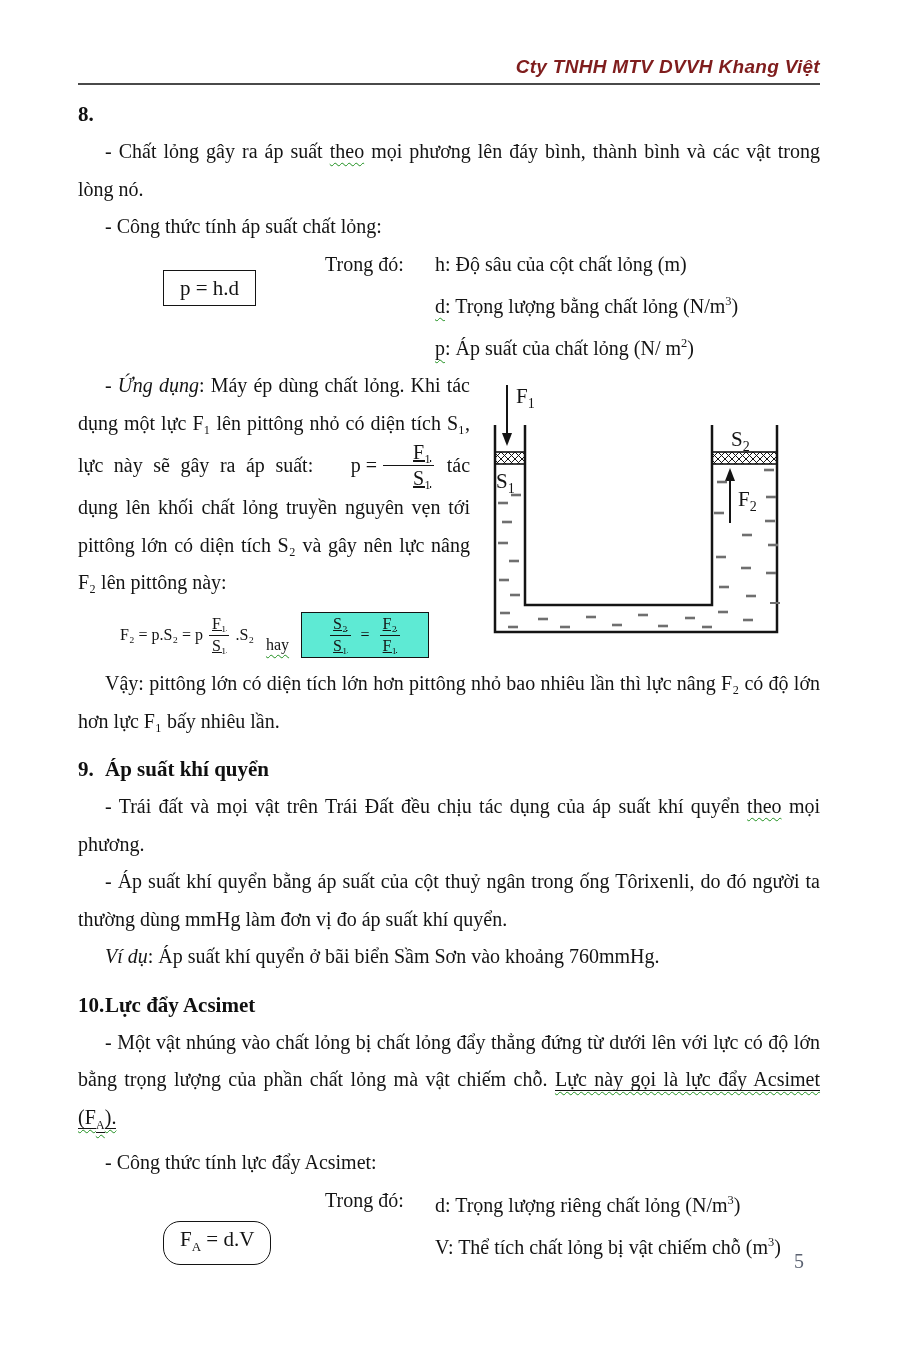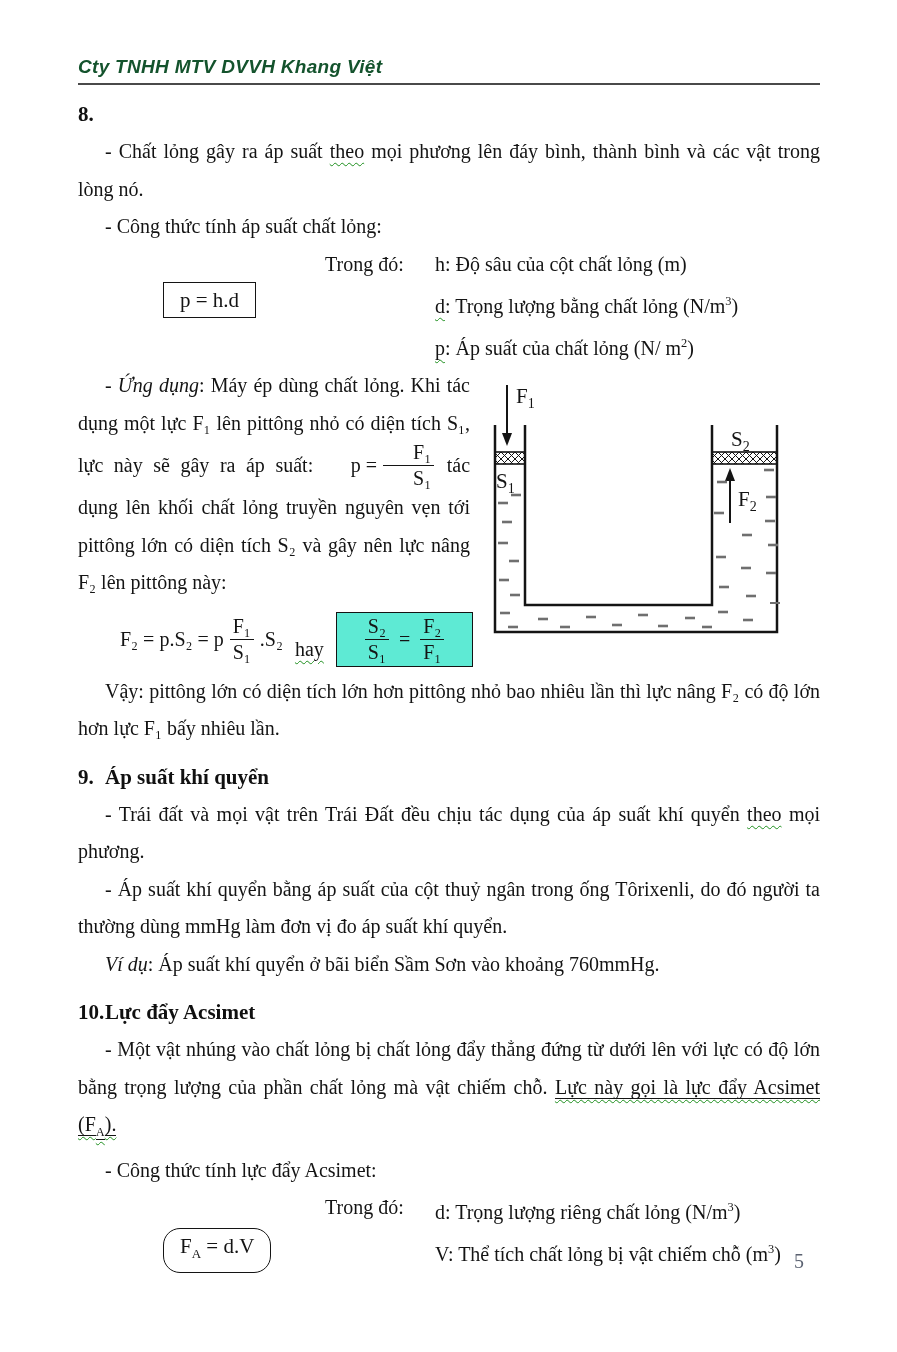--- a/index.html
+++ b/index.html
@@ -8,23 +8,24 @@
     width:897px; height:1352px;
     box-sizing:border-box;
     padding:56px 77px 0 78px;
     font-family:"Liberation Serif","DejaVu Serif",serif;
     font-size:20px; color:#141414;
     overflow:hidden;
     background:#ffffff;
   }
   
   .hdr {
+    text-align:right;
     font-family:"Liberation Sans","DejaVu Sans",sans-serif;
     font-style:italic; font-weight:bold;
-    font-size:19px; color:#14532d;
+    font-size:19px; color:#7f1d1d;
     letter-spacing:.3px;
     padding-bottom:5px;
     border-bottom:2px solid #4a4a4a;
   }
   
   .sec-h { display:flex; font-size:21px; font-weight:bold; margin:11px 0 0 0; line-height:37px; color:#101010; }
   .sec-h .num { min-width:27px; }
   
   .para { margin:0; text-indent:27px; text-align:justify; line-height:37.5px; }
   .i { font-style:italic;margin-top:40px; }
@@ -49,28 +50,28 @@
   .def-block { position:relative; }
   .def-row { display:flex; line-height:37.5px; padding-left:247px; }
   .def-label { width:110px; flex:none; }
   .formula-box {
     position:absolute; left:85px;
     border:1.5px solid #141414;
     padding:2px 16px;
     font-size:21px; line-height:30px;
     background:#fff;
   }
-  .box-p  { top:36px; }
+  .box-p  { top:24px; }
   .box-fa { top:39px;border-radius:17px; }
   
-  .vfrac { display:inline-block; vertical-align:middle; text-align:center; line-height:1.05; margin:0 2px; }
+  .vfrac { display:inline-block; vertical-align:middle; text-align:center; line-height:1.05; margin:0 2px;text-decoration:underline; }
   .vfrac .fnum { display:block; border-bottom:1.4px solid #141414; padding:0 3px 2px; }
   .vfrac .fden { display:block; padding-top:2px; }
   .fgroup { display:inline-flex; align-items:center; gap:4px; white-space:nowrap; }
-  .formula-line { display:flex; align-items:center; gap:12px; margin:10px 0 6px 42px; font-size:20px; }
+  .formula-line { display:flex; align-items:center; gap:12px; margin:10px 0 6px 42px; font-size:16px; }
   .eq-box { display:inline-flex; align-items:center; gap:8px; border:1.5px solid #141414; padding:3px 26px; background:#5eead4; }
   
   .app-wrap figure { float:right; width:340px; height:290px; margin:8px 0 0 10px; }
   figure { margin:0; }
   svg text { font-family:"Liberation Serif","DejaVu Serif",serif; font-size:21px; fill:#141414; }
   .vay { clear:both; }
   .page-number { position:absolute; top:1250px; left:794px; font-size:20px; color:#5a6170; }
 </style>
 </head>
 <body>

